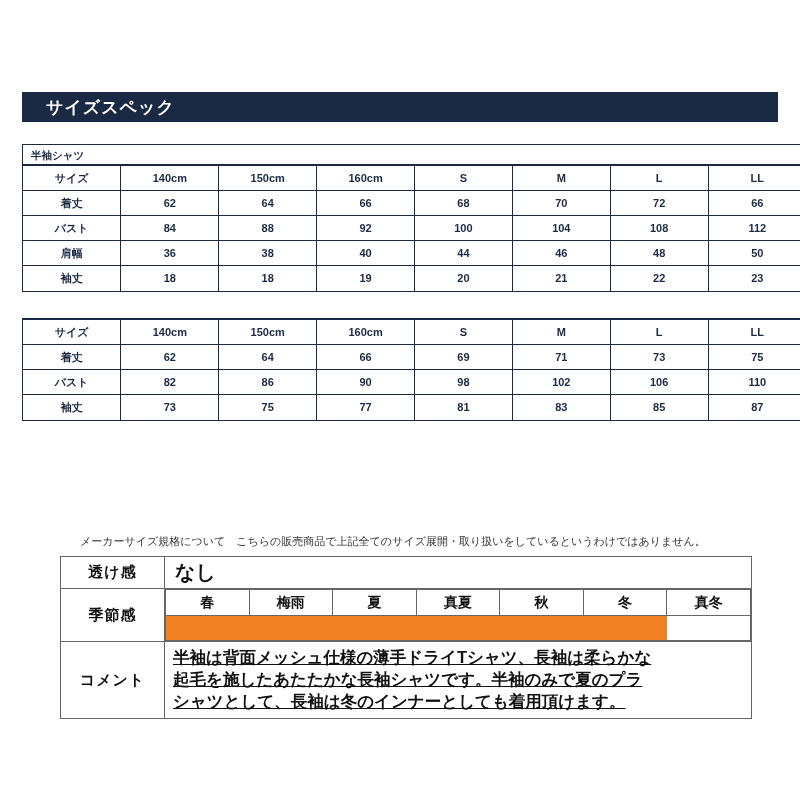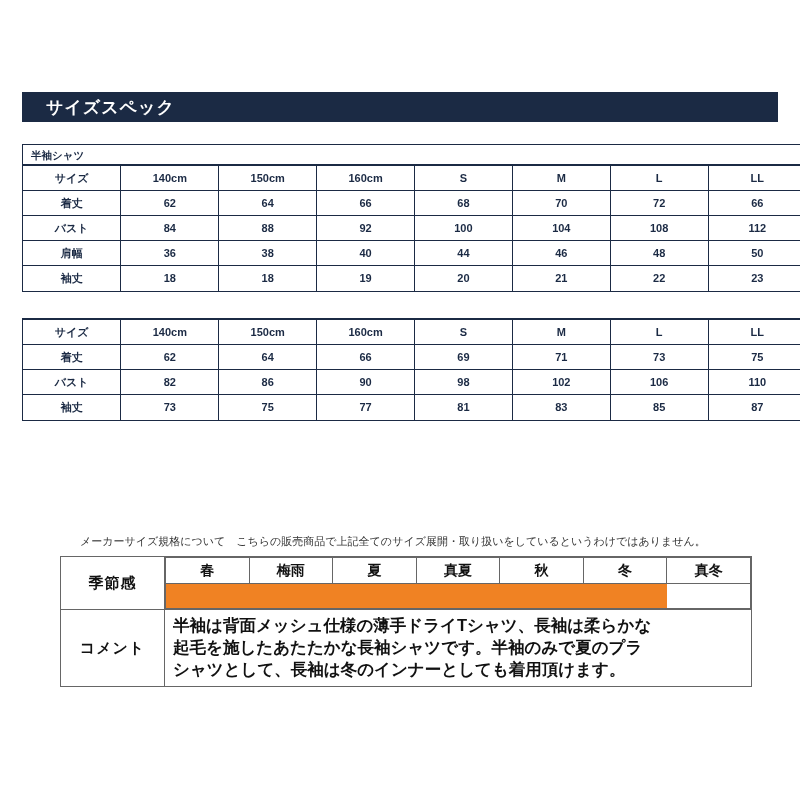--- a/index.html
+++ b/index.html
@@ -138,20 +138,21 @@
   .season-on { background: #f08223; }
   .season-off { background: #ffffff; }
 
   td.comment {
     padding: 4px 8px 6px 8px;
     font-size: 16.5px;
     font-weight: bold;
     color: #111111;
     line-height: 1.34;
     letter-spacing: 0px;
+    text-decoration: underline;
   }
   .nested { border-collapse: collapse; width: 100%; table-layout: fixed; }
   .nested td { border: none; padding: 0; }
 </style>
 </head>
 <body>
 
 <div class="page">
 
   <div class="spec-header">
@@ -261,20 +262,24 @@
       </tr>
     </tbody>
       </table>
   </div>
 
   <div class="maker-note">メーカーサイズ規格について　こちらの販売商品で上記全てのサイズ展開・取り扱いをしているというわけではありません。</div>
 
   <div class="detail-wrap">
     <table class="detail">
       <tbody>
+      <tr>
+        <td class="label">透け感</td>
+        <td class="value" colspan="7">なし</td>
+      </tr>
       <tr>
         <td class="label">季節感</td>
         <td colspan="7" style="padding:0;">
           <table class="nested">
             <tbody>
                   <tr class="season-head">
               <td>春</td>
               <td>梅雨</td>
               <td>夏</td>
               <td>真夏</td>

